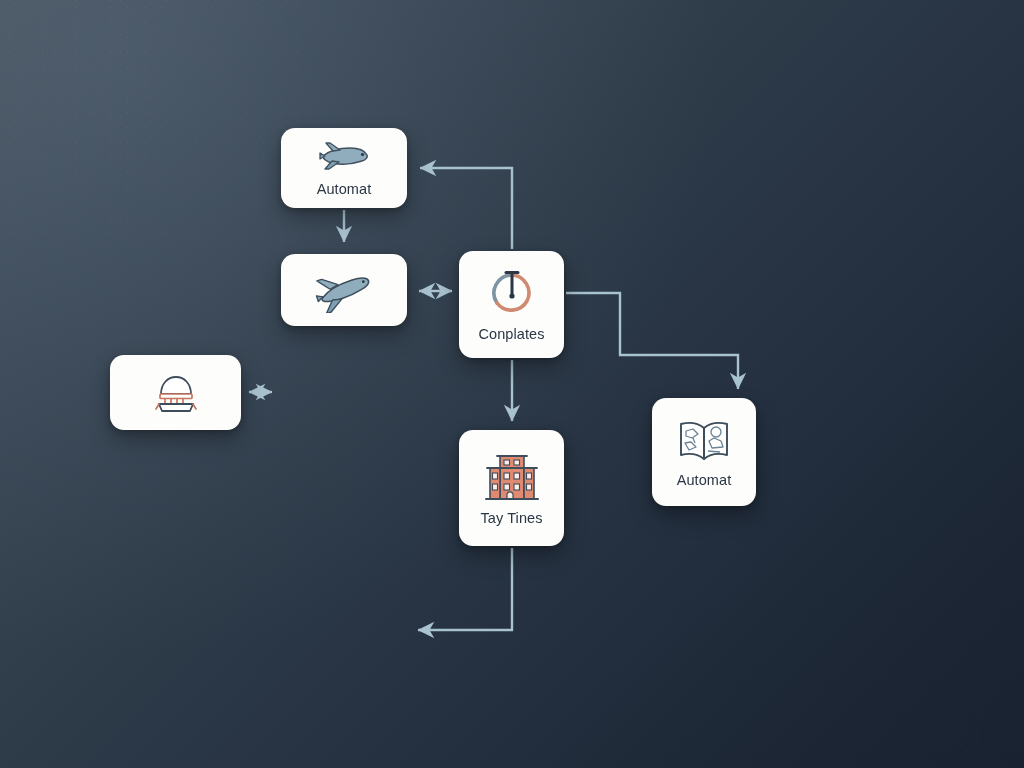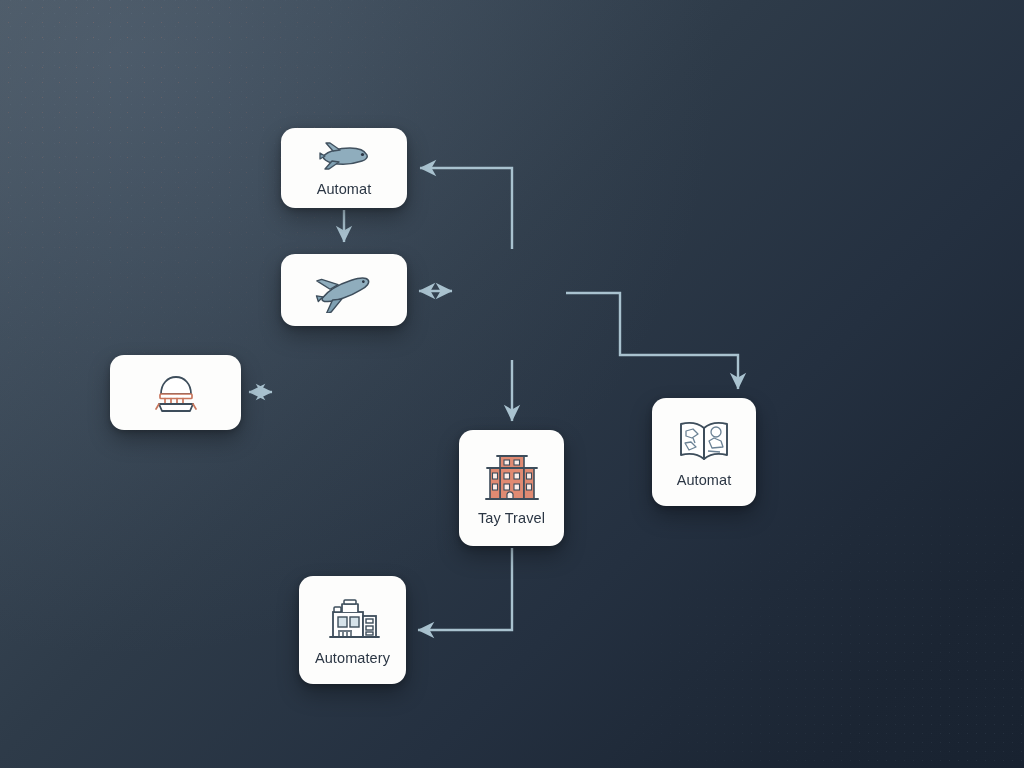--- a/index.html
+++ b/index.html
@@ -149,20 +149,32 @@
         <path d="M9,23 C9,13 15.5,6 24,6 C32.5,6 39,13 39,23 Z" fill="#ffffff" stroke="#3d4d5b" stroke-width="1.8" stroke-linejoin="round"></path>
         <rect x="8" y="23" width="32" height="4.5" rx="1" fill="#ffffff" stroke="#c8765c" stroke-width="1.7"></rect>
         <path d="M13,27.5 L13,33 M19,27.5 L19,33 M25,27.5 L25,33 M31,27.5 L31,33" stroke="#c8765c" stroke-width="1.7" stroke-linecap="round"></path>
         <path d="M7,33 L41,33 L38,40 L10,40 Z" fill="#ffffff" stroke="#3d4d5b" stroke-width="1.8" stroke-linejoin="round"></path>
         <path d="M7,33 L4,38 M41,33 L44,38" stroke="#c8765c" stroke-width="1.7" stroke-linecap="round"></path>
       </svg>
     </span>
 
   </div>
 
+  <div class="node" id="node-conplates">
+    <span class="glyph">
+      <svg width="52" height="52" viewBox="0 0 52 52">
+        <path d="M26,8 A18,18 0 0 0 11,36" fill="none" stroke="#7e94a1" stroke-width="3.6" stroke-linecap="round"></path>
+        <path d="M11,36 A18,18 0 0 0 41,34 A18,18 0 0 0 26,8" fill="none" stroke="#d08a72" stroke-width="3.6" stroke-linecap="round"></path>
+        <path d="M26,6 L26,28" stroke="#2b3644" stroke-width="3" stroke-linecap="round"></path>
+        <path d="M20,5.5 L32,5.5" stroke="#2b3644" stroke-width="3" stroke-linecap="round"></path>
+        <circle cx="26" cy="29" r="2.6" fill="#2b3644"></circle>
+      </svg>
+    </span>
+    <span class="label">Conplates</span>
+  </div>
 
   <div class="node" id="node-taytines">
     <span class="glyph">
       <svg width="58" height="52" viewBox="0 0 58 52">
         <rect x="17" y="5" width="24" height="43" fill="#e08a72" stroke="#3d4d5b" stroke-width="1.6"></rect>
         <rect x="7" y="17" width="10" height="31" fill="#e08a72" stroke="#3d4d5b" stroke-width="1.6"></rect>
         <rect x="41" y="17" width="10" height="31" fill="#e08a72" stroke="#3d4d5b" stroke-width="1.6"></rect>
         <path d="M4,17 L54,17" stroke="#3d4d5b" stroke-width="1.8" stroke-linecap="round"></path>
         <path d="M14,5 L44,5" stroke="#3d4d5b" stroke-width="1.8" stroke-linecap="round"></path>
         <g fill="#fdeee9" stroke="#3d4d5b" stroke-width="1.1">
@@ -174,21 +186,21 @@
           <rect x="43.5" y="22" width="5" height="6"></rect>
           <rect x="21" y="33" width="5.5" height="6"></rect>
           <rect x="31" y="33" width="5.5" height="6"></rect>
           <rect x="9.5" y="33" width="5" height="6"></rect>
           <rect x="43.5" y="33" width="5" height="6"></rect>
         </g>
         <path d="M24,48 L24,43 A3.2,3.2 0 0 1 30,43 L30,48 Z" fill="#fdeee9" stroke="#3d4d5b" stroke-width="1.2"></path>
         <path d="M3,48 L55,48" stroke="#3d4d5b" stroke-width="2" stroke-linecap="round"></path>
       </svg>
     </span>
-    <span class="label">Tay Travel</span>
+    <span class="label">Tay Tines</span>
   </div>
 
   <div class="node" id="node-automat">
     <span class="glyph">
       <svg width="56" height="48" viewBox="0 0 56 48">
         <path d="M28,11 C22,6 13,5 5,7 L5,38 C13,36 22,37 28,42 Z" fill="#ffffff" stroke="#3d4d5b" stroke-width="1.9" stroke-linejoin="round"></path>
         <path d="M28,11 C34,6 43,5 51,7 L51,38 C43,36 34,37 28,42 Z" fill="#ffffff" stroke="#3d4d5b" stroke-width="1.9" stroke-linejoin="round"></path>
         <path d="M28,11 L28,42" stroke="#3d4d5b" stroke-width="1.6"></path>
         <g fill="none" stroke="#6b8295" stroke-width="1.3" stroke-linejoin="round">
           <path d="M10,14 L17,12 L22,17 L16,21 L10,19 Z"></path>
@@ -198,36 +210,14 @@
         <g fill="none" stroke="#6b8295" stroke-width="1.3" stroke-linejoin="round">
           <circle cx="40" cy="15" r="5"></circle>
           <path d="M33,24 L38,21 L45,24 L47,30 L36,31 Z"></path>
           <path d="M32,34 L44,35"></path>
         </g>
       </svg>
     </span>
     <span class="label">Automat</span>
   </div>
 
-  <div class="node" id="node-automatery">
-    <span class="glyph">
-      <svg width="56" height="48" viewBox="0 0 56 48">
-        <rect x="8" y="17" width="30" height="25" fill="#ffffff" stroke="#3d4d5b" stroke-width="1.8"></rect>
-        <rect x="38" y="21" width="13" height="21" fill="#ffffff" stroke="#3d4d5b" stroke-width="1.8"></rect>
-        <path d="M17,17 L17,9 L33,9 L33,17" fill="#ffffff" stroke="#3d4d5b" stroke-width="1.7" stroke-linejoin="round"></path>
-        <rect x="19" y="5" width="12" height="4" rx="1" fill="#ffffff" stroke="#3d4d5b" stroke-width="1.5"></rect>
-        <rect x="9" y="12" width="7" height="5" rx="1" fill="#ffffff" stroke="#3d4d5b" stroke-width="1.5"></rect>
-        <rect x="13" y="22" width="9" height="10" fill="#d6e3ea" stroke="#3d4d5b" stroke-width="1.4"></rect>
-        <rect x="25" y="22" width="9" height="10" fill="#d6e3ea" stroke="#3d4d5b" stroke-width="1.4"></rect>
-        <path d="M14,37 L14,42 M18,37 L18,42 M22,37 L22,42 M26,37 L26,42" stroke="#3d4d5b" stroke-width="1.4"></path>
-        <path d="M13,36 L27,36" stroke="#3d4d5b" stroke-width="1.5"></path>
-        <g stroke="#3d4d5b" stroke-width="1.4" fill="none">
-          <rect x="41" y="24" width="7" height="4"></rect>
-          <rect x="41" y="31" width="7" height="4"></rect>
-          <rect x="41" y="37" width="7" height="3"></rect>
-        </g>
-        <path d="M5,42 L54,42" stroke="#3d4d5b" stroke-width="1.9" stroke-linecap="round"></path>
-      </svg>
-    </span>
-    <span class="label">Automatery</span>
-  </div>
 
 </div>
 
 </body></html>

